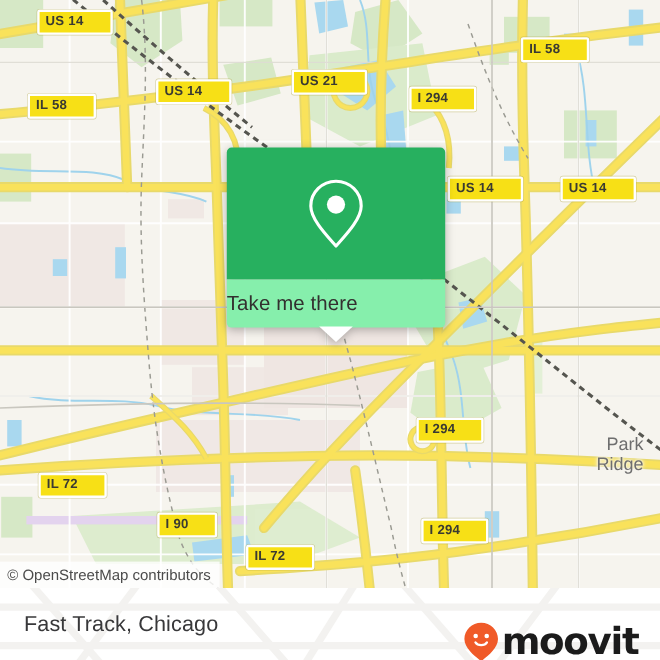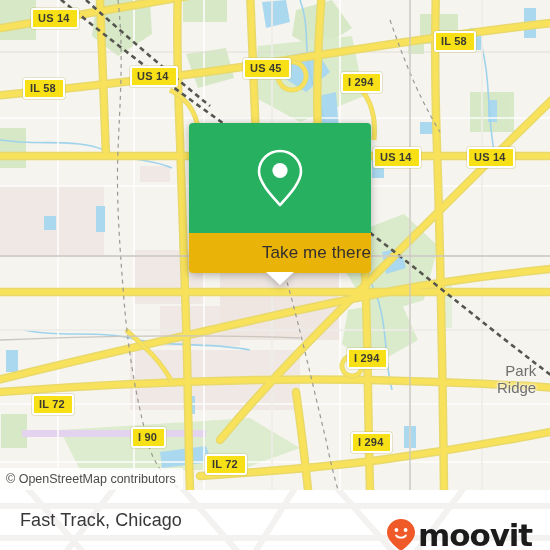--- a/index.html
+++ b/index.html
@@ -35,21 +35,21 @@
   .shield {
     position: absolute;
     background: #f7e016;
     border: 2px solid #ffffff;
     border-radius: 2px;
     color: #3a3a32;
     font-family: "Liberation Sans", sans-serif;
     font-weight: bold;
     font-size: 11px;
     line-height: 13px;
-    padding: 2px 7px 2px 5px;
+    padding: 2px 22px 2px 5px;
     letter-spacing: 0.2px;
     white-space: nowrap;
     box-shadow: 0 0 0 0.5px rgba(170,160,60,0.45);
   }
 
   .place-label {
     position: absolute;
     color: #6e6e6e;
     font-family: "Liberation Sans", sans-serif;
     font-size: 15px;
@@ -83,26 +83,26 @@
   }
   .popup-top {
     background: #27b05f;
     height: 110px;
     border-radius: 4px 4px 0 0;
     display: flex;
     align-items: center;
     justify-content: center;
   }
   .popup-bottom {
-    background: #eab308;
+    background: #86efac;
     height: 40px;
     border-radius: 0 0 4px 4px;
     display: flex;
     align-items: center;
-    justify-content: flex-end;
+    justify-content: flex-start;
     position: relative;
   }
   .popup-label {
     color: #33302f;
     font-family: "Liberation Sans", sans-serif;
     font-size: 17px;
     letter-spacing: 0.1px;
   }
   .popup-tail {
     position: absolute;
@@ -317,21 +317,21 @@
       <g stroke="#c9c7bf" stroke-width="1.3" fill="none">
         <path d="M0 256 H550"></path>
         <path d="M410 0 V490"></path>
         <path d="M0 340 C100 336 200 334 300 338"></path>
       </g>
     </svg>
 
     <div id="shield-layer">
         <div class="shield" style="left: 31px; top: 8px;">US 14</div>
         <div class="shield" style="left: 130px; top: 66px;">US 14</div>
-        <div class="shield" style="left: 243px; top: 58px;">US 45</div>
+        <div class="shield" style="left: 243px; top: 58px;">US 21</div>
         <div class="shield" style="left: 341px; top: 72px;">I 294</div>
         <div class="shield" style="left: 434px; top: 31px;">IL 58</div>
         <div class="shield" style="left: 23px; top: 78px;">IL 58</div>
         <div class="shield" style="left: 373px; top: 147px;">US 14</div>
         <div class="shield" style="left: 467px; top: 147px;">US 14</div>
         <div class="shield" style="left: 347px; top: 348px;">I 294</div>
         <div class="shield" style="left: 351px; top: 432px;">I 294</div>
         <div class="shield" style="left: 131px; top: 383px; margin-top: 44px;">I 90</div>
         <div class="shield" style="left: 32px; top: 394px;">IL 72</div>
         <div class="shield" style="left: 205px; top: 454px;">IL 72</div>

